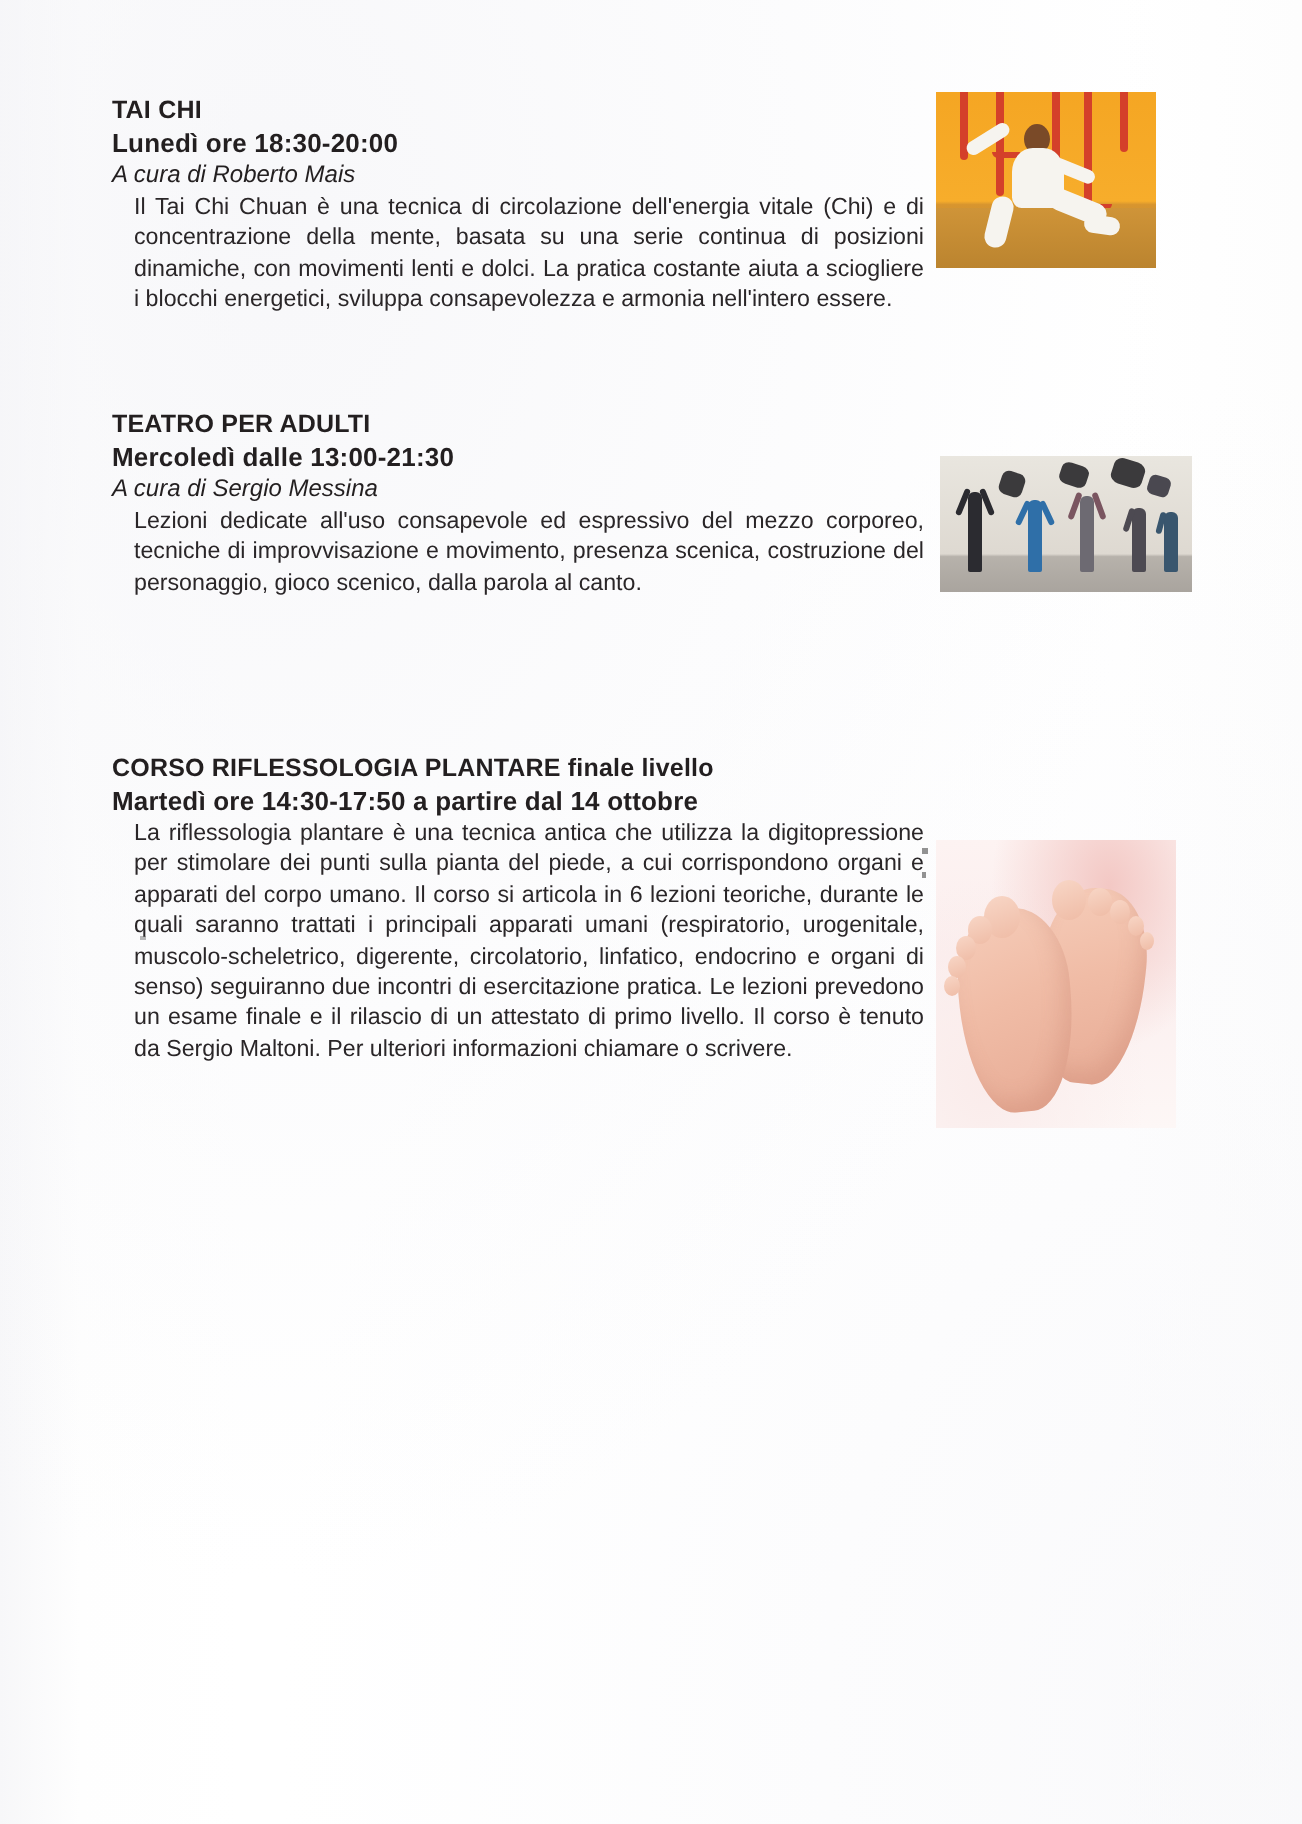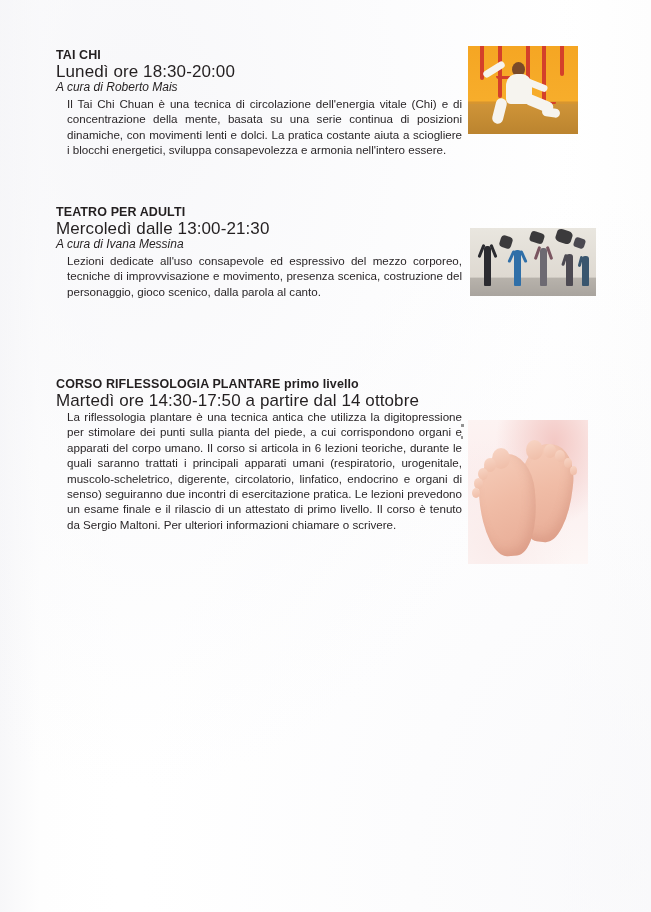--- a/index.html
+++ b/index.html
@@ -39,22 +39,22 @@
   }
   .title {
     font-size: 12.5px;
     font-weight: bold;
     color: #231f20;
     letter-spacing: 0.1px;
     line-height: 15.5px;
     white-space: pre;
   }
   .subtitle {
-    font-size: 17px;
-    font-weight: normal;
+    font-size: 13px;
+    font-weight: bold;
     color: #231f20;
     letter-spacing: 0.1px;
     line-height: 15.5px;
     white-space: pre;
   }
   .byline {
     font-size: 12px;
     font-style: italic;
     color: #231f20;
     line-height: 16px;
@@ -204,21 +204,21 @@
     <div class="tc-body" style="left:38px; top:28px; width:26px; height:30px;"></div>
     <div class="tc-arm" style="left:58px; top:36px; width:22px; height:7px; transform:rotate(22deg);"></div>
     <div class="tc-leg" style="left:26px; top:52px; width:11px; height:26px; transform:rotate(14deg);"></div>
     <div class="tc-leg" style="left:56px; top:52px; width:30px; height:11px; transform:rotate(22deg);"></div>
     <div class="tc-leg" style="left:74px; top:62px; width:18px; height:9px; transform:rotate(8deg);"></div>
   </div>
 
   <div class="section sec-text" style="left:56px; top:205px;">
     <div class="title">TEATRO PER ADULTI</div>
     <div class="subtitle">Mercoledì dalle 13:00-21:30</div>
-    <div class="byline">A cura di Ivana Messina</div>
+    <div class="byline">A cura di Sergio Messina</div>
     <div class="body-text">Lezioni dedicate all'uso consapevole ed espressivo del mezzo corporeo, tecniche di improvvisazione e movimento, presenza scenica, costruzione del personaggio, gioco scenico, dalla parola al canto.</div>
   </div>
 
   <div class="photo photo-theatre" style="left:470px; top:228px; width:126px; height:68px;">
     <div class="th-blob" style="left:30px; top:8px; width:12px; height:12px;"></div>
     <div class="th-blob" style="left:60px; top:4px; width:14px; height:11px;"></div>
     <div class="th-blob" style="left:86px; top:2px; width:16px; height:13px;"></div>
     <div class="th-blob" style="left:104px; top:10px; width:11px; height:10px; background:#4a4850;"></div>
 
     <div class="th-person" style="left:14px; height:40px; background:#2b2b30;"></div>
@@ -234,21 +234,21 @@
     <div class="th-arm" style="left:78px; top:18px; height:14px; background:#7a5560; transform:rotate(-20deg);"></div>
 
     <div class="th-person" style="left:96px; height:32px; background:#4d4a52;"></div>
     <div class="th-arm" style="left:93px; top:26px; height:12px; background:#4d4a52; transform:rotate(18deg);"></div>
 
     <div class="th-person" style="left:112px; height:30px; background:#39566e;"></div>
     <div class="th-arm" style="left:109px; top:28px; height:11px; background:#39566e; transform:rotate(15deg);"></div>
   </div>
 
   <div class="section sec-text" style="left:56px; top:377px;">
-    <div class="title">CORSO RIFLESSOLOGIA PLANTARE primo livello</div>
+    <div class="title">CORSO RIFLESSOLOGIA PLANTARE finale livello</div>
     <div class="subtitle">Martedì ore 14:30-17:50 a partire dal 14 ottobre</div>
     <div class="body-text">La riflessologia plantare è una tecnica antica che utilizza la digitopressione per stimolare dei punti sulla pianta del piede, a cui corrispondono organi e apparati del corpo umano. Il corso si articola in 6 lezioni teoriche, durante le quali saranno trattati i principali apparati umani (respiratorio, urogenitale, muscolo-scheletrico, digerente, circolatorio, linfatico, endocrino e organi di senso) seguiranno due incontri di esercitazione pratica. Le lezioni prevedono un esame finale e il rilascio di un attestato di primo livello. Il corso è tenuto da Sergio Maltoni. Per ulteriori informazioni chiamare o scrivere.</div>
   </div>
 
   <div class="photo photo-feet" style="left:468px; top:420px; width:120px; height:144px;">
     <div class="ft-bg"></div>
     <div class="ft-cloth" style="left:56px; top:76px; width:34px; height:34px; transform:rotate(-14deg);"></div>
 
     <div class="ft-sole" style="left:52px; top:24px; width:52px; height:98px; transform:rotate(6deg);"></div>
     <div class="ft-toe" style="left:58px; top:20px; width:17px; height:20px;"></div>

